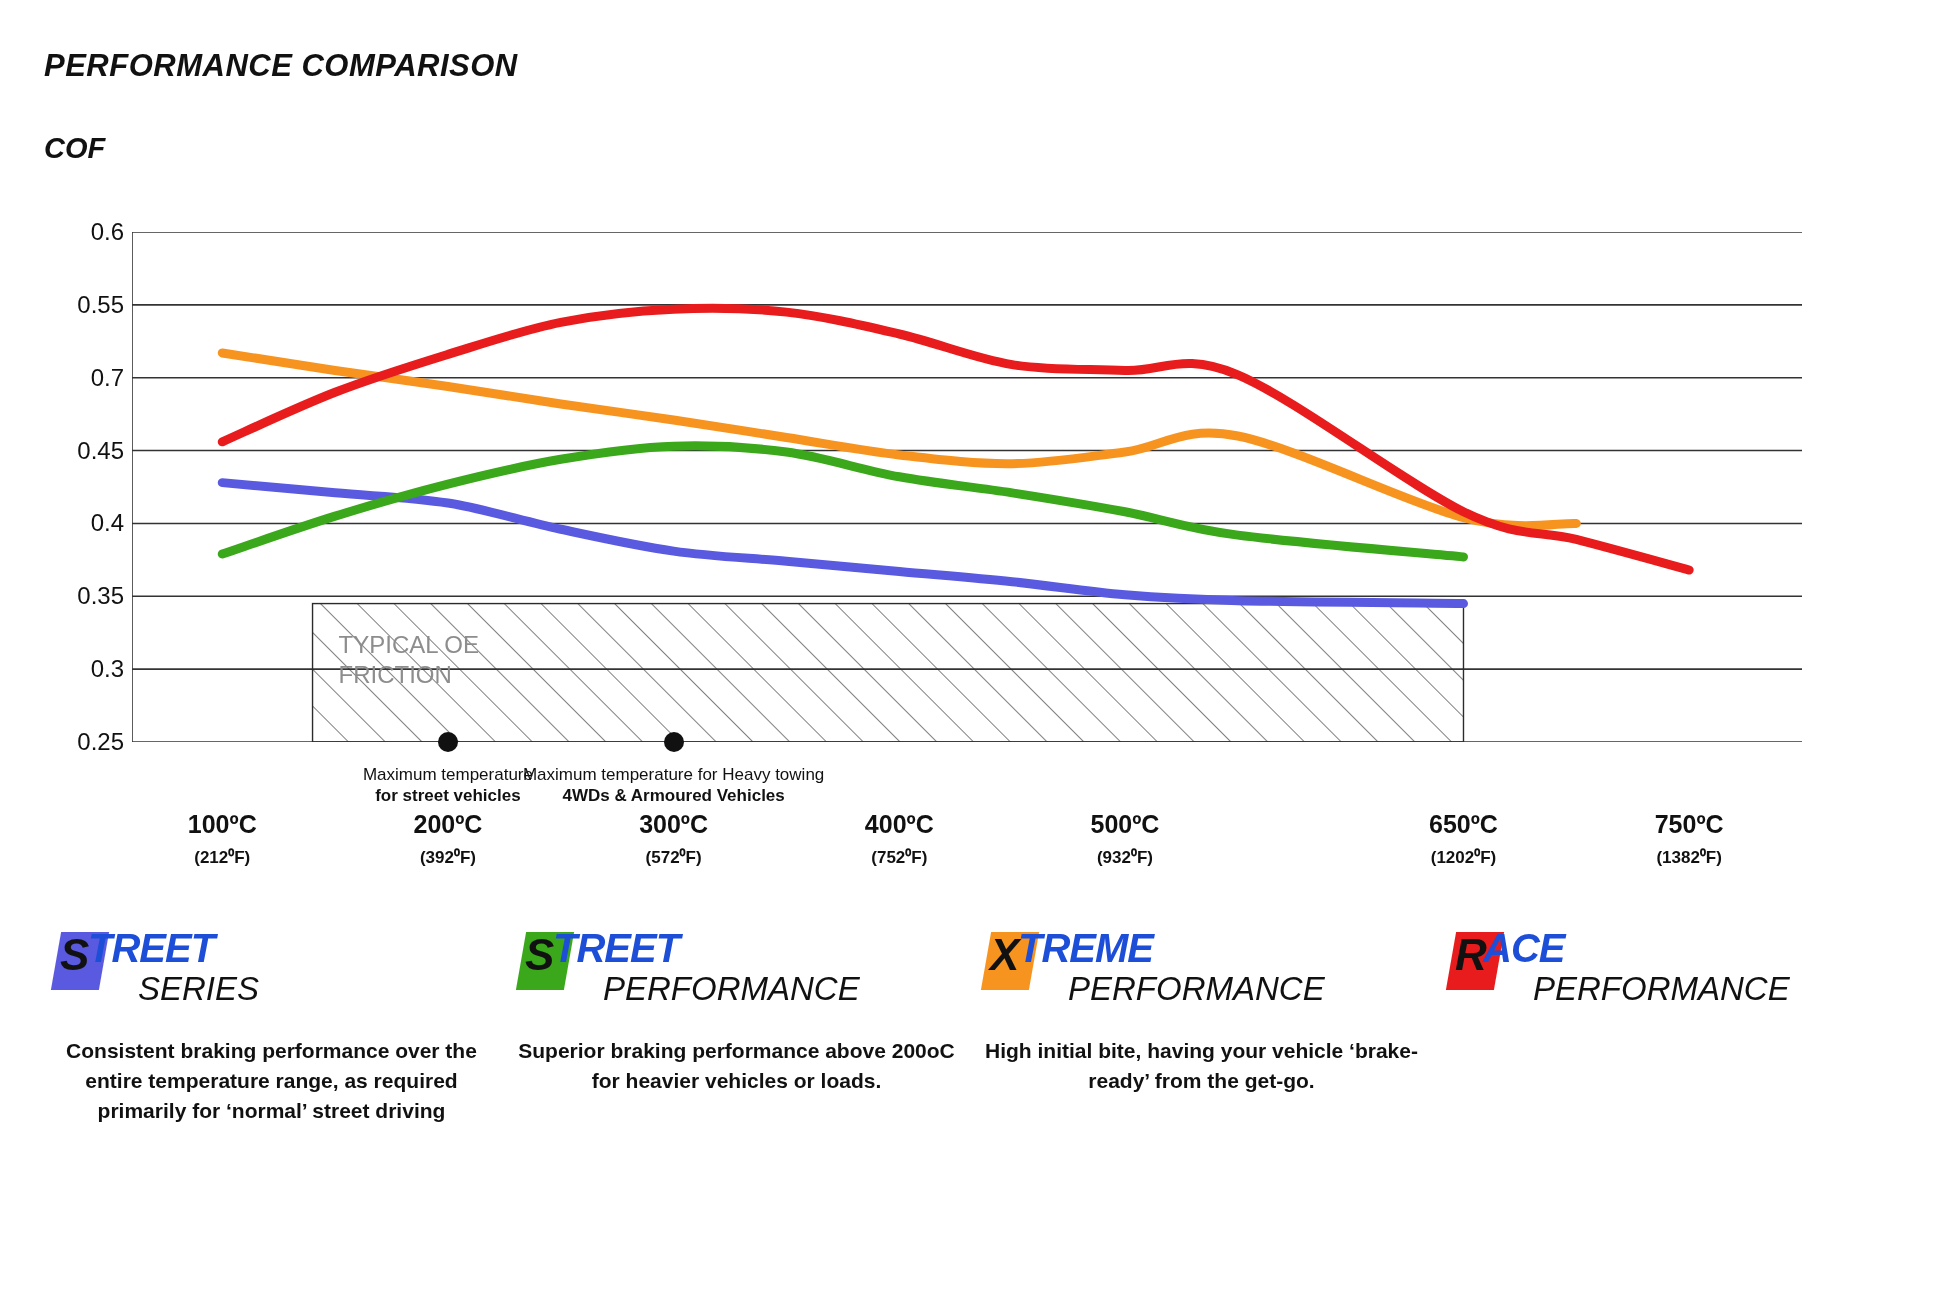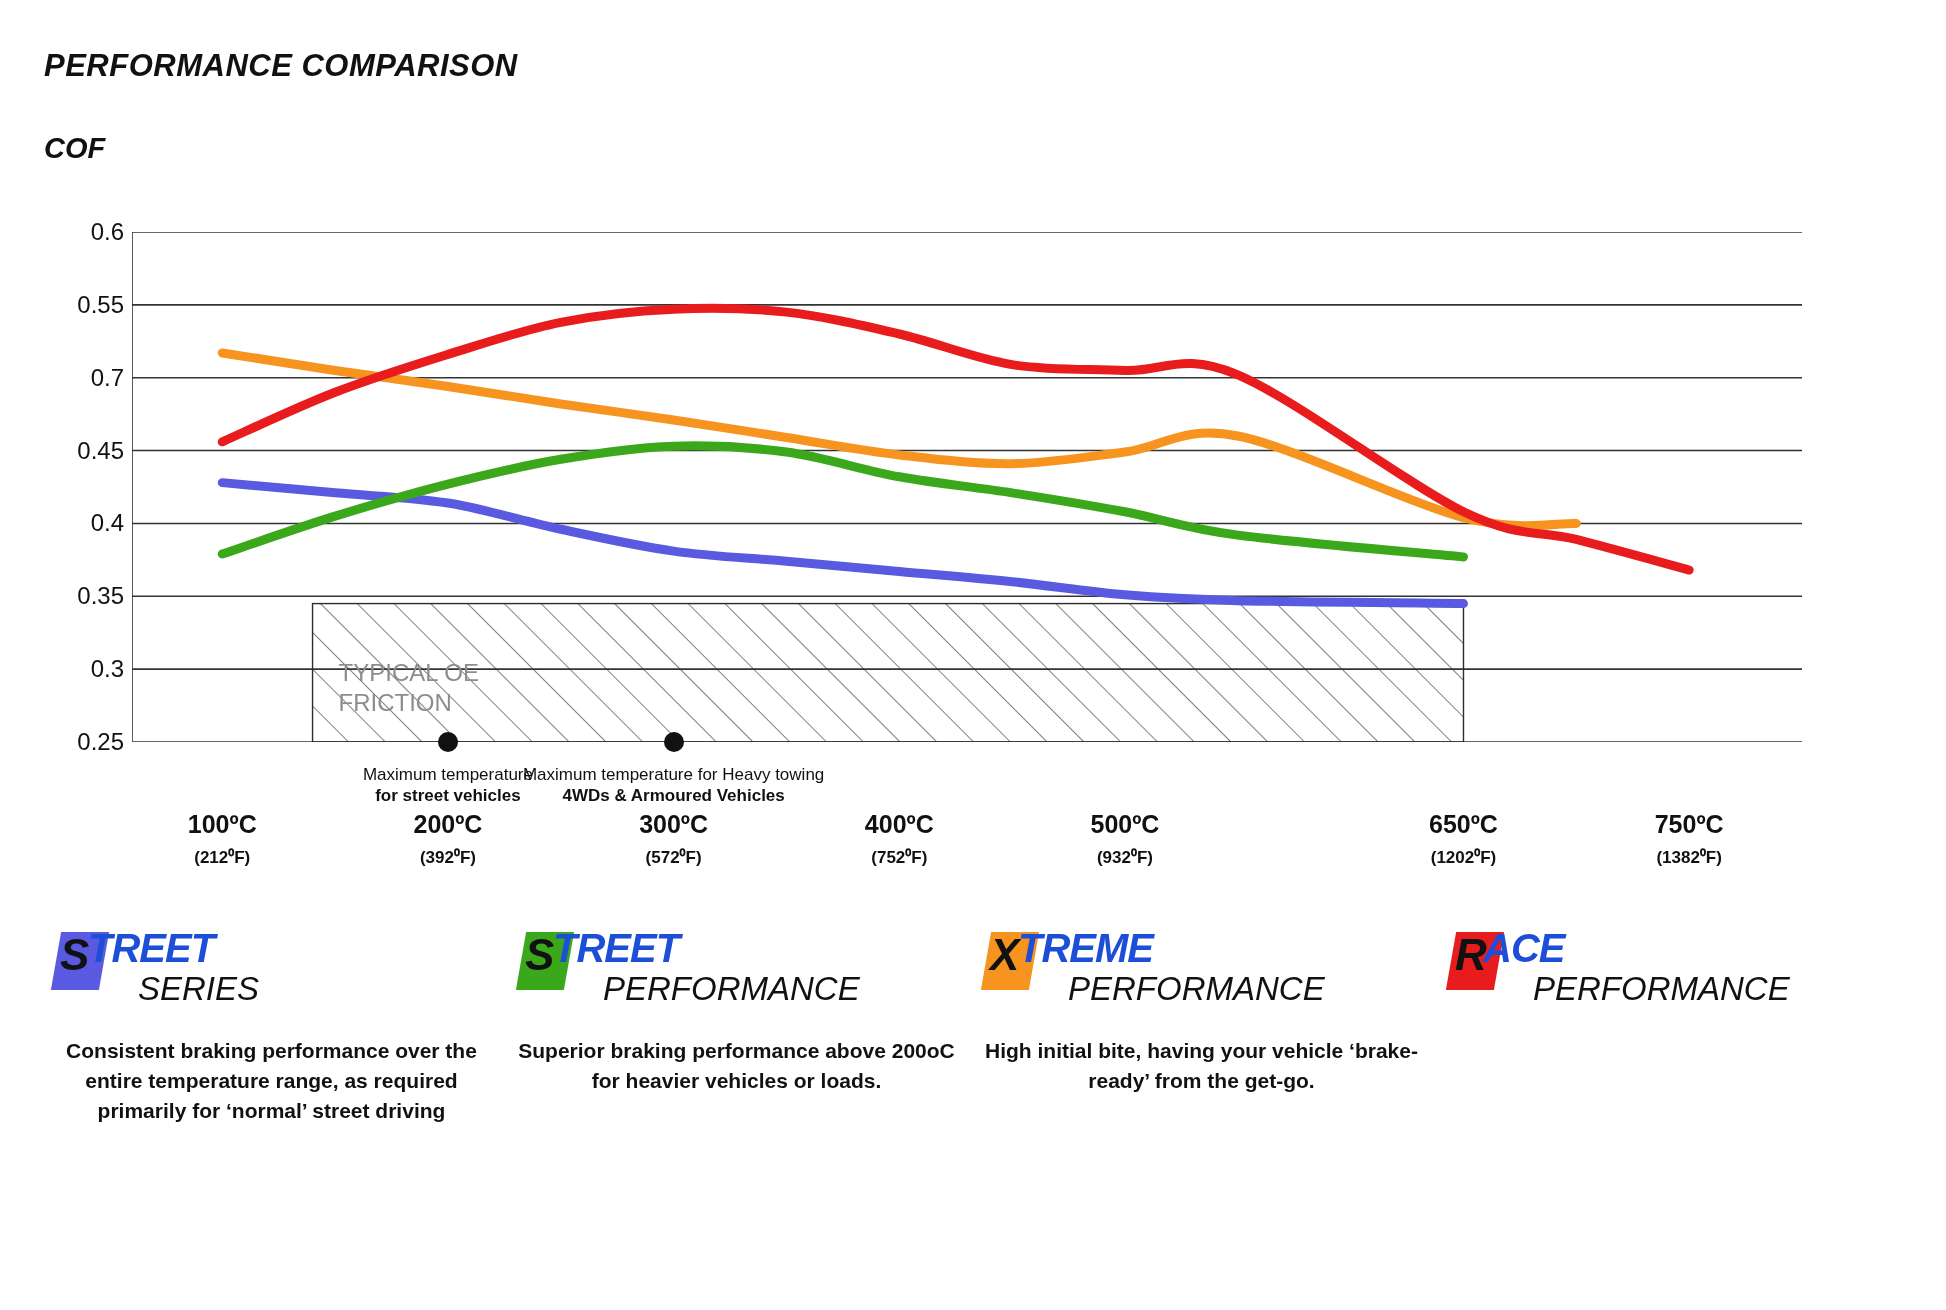--- a/index.html
+++ b/index.html
@@ -91,21 +91,21 @@
         <div class="annot" style="left: 315.946px; top: 532px; transform: translateX(-50%); width: 400px;">
           <div>Maximum temperature</div>
           <div><b>for street vehicles</b></div>
         </div>
         <div class="dot" style="left: 541.622px; top: 510px;"></div>
         <div class="annot" style="left: 541.622px; top: 532px; transform: translateX(-50%); width: 470px;">
           <div>Maximum temperature for Heavy towing</div>
           <div><b>4WDs &amp; Armoured Vehicles</b></div>
         </div>
       </div>
-    <div class="hatchlabel" id="hatch-label" style="left: 206.541px; top: 397.571px; margin-top: 28px;">TYPICAL OE<br>FRICTION</div>
+    <div class="hatchlabel" id="hatch-label" style="left: 206.541px; top: 397.571px;">TYPICAL OE<br>FRICTION</div>
   </div>
 
   <div class="xaxis">
       <div class="xtick" style="left: 90.2703px;">
         <div class="c">100ºC</div>
         <div class="f">(212⁰F)</div>
       </div>
       <div class="xtick" style="left: 315.946px;">
         <div class="c">200ºC</div>
         <div class="f">(392⁰F)</div>

